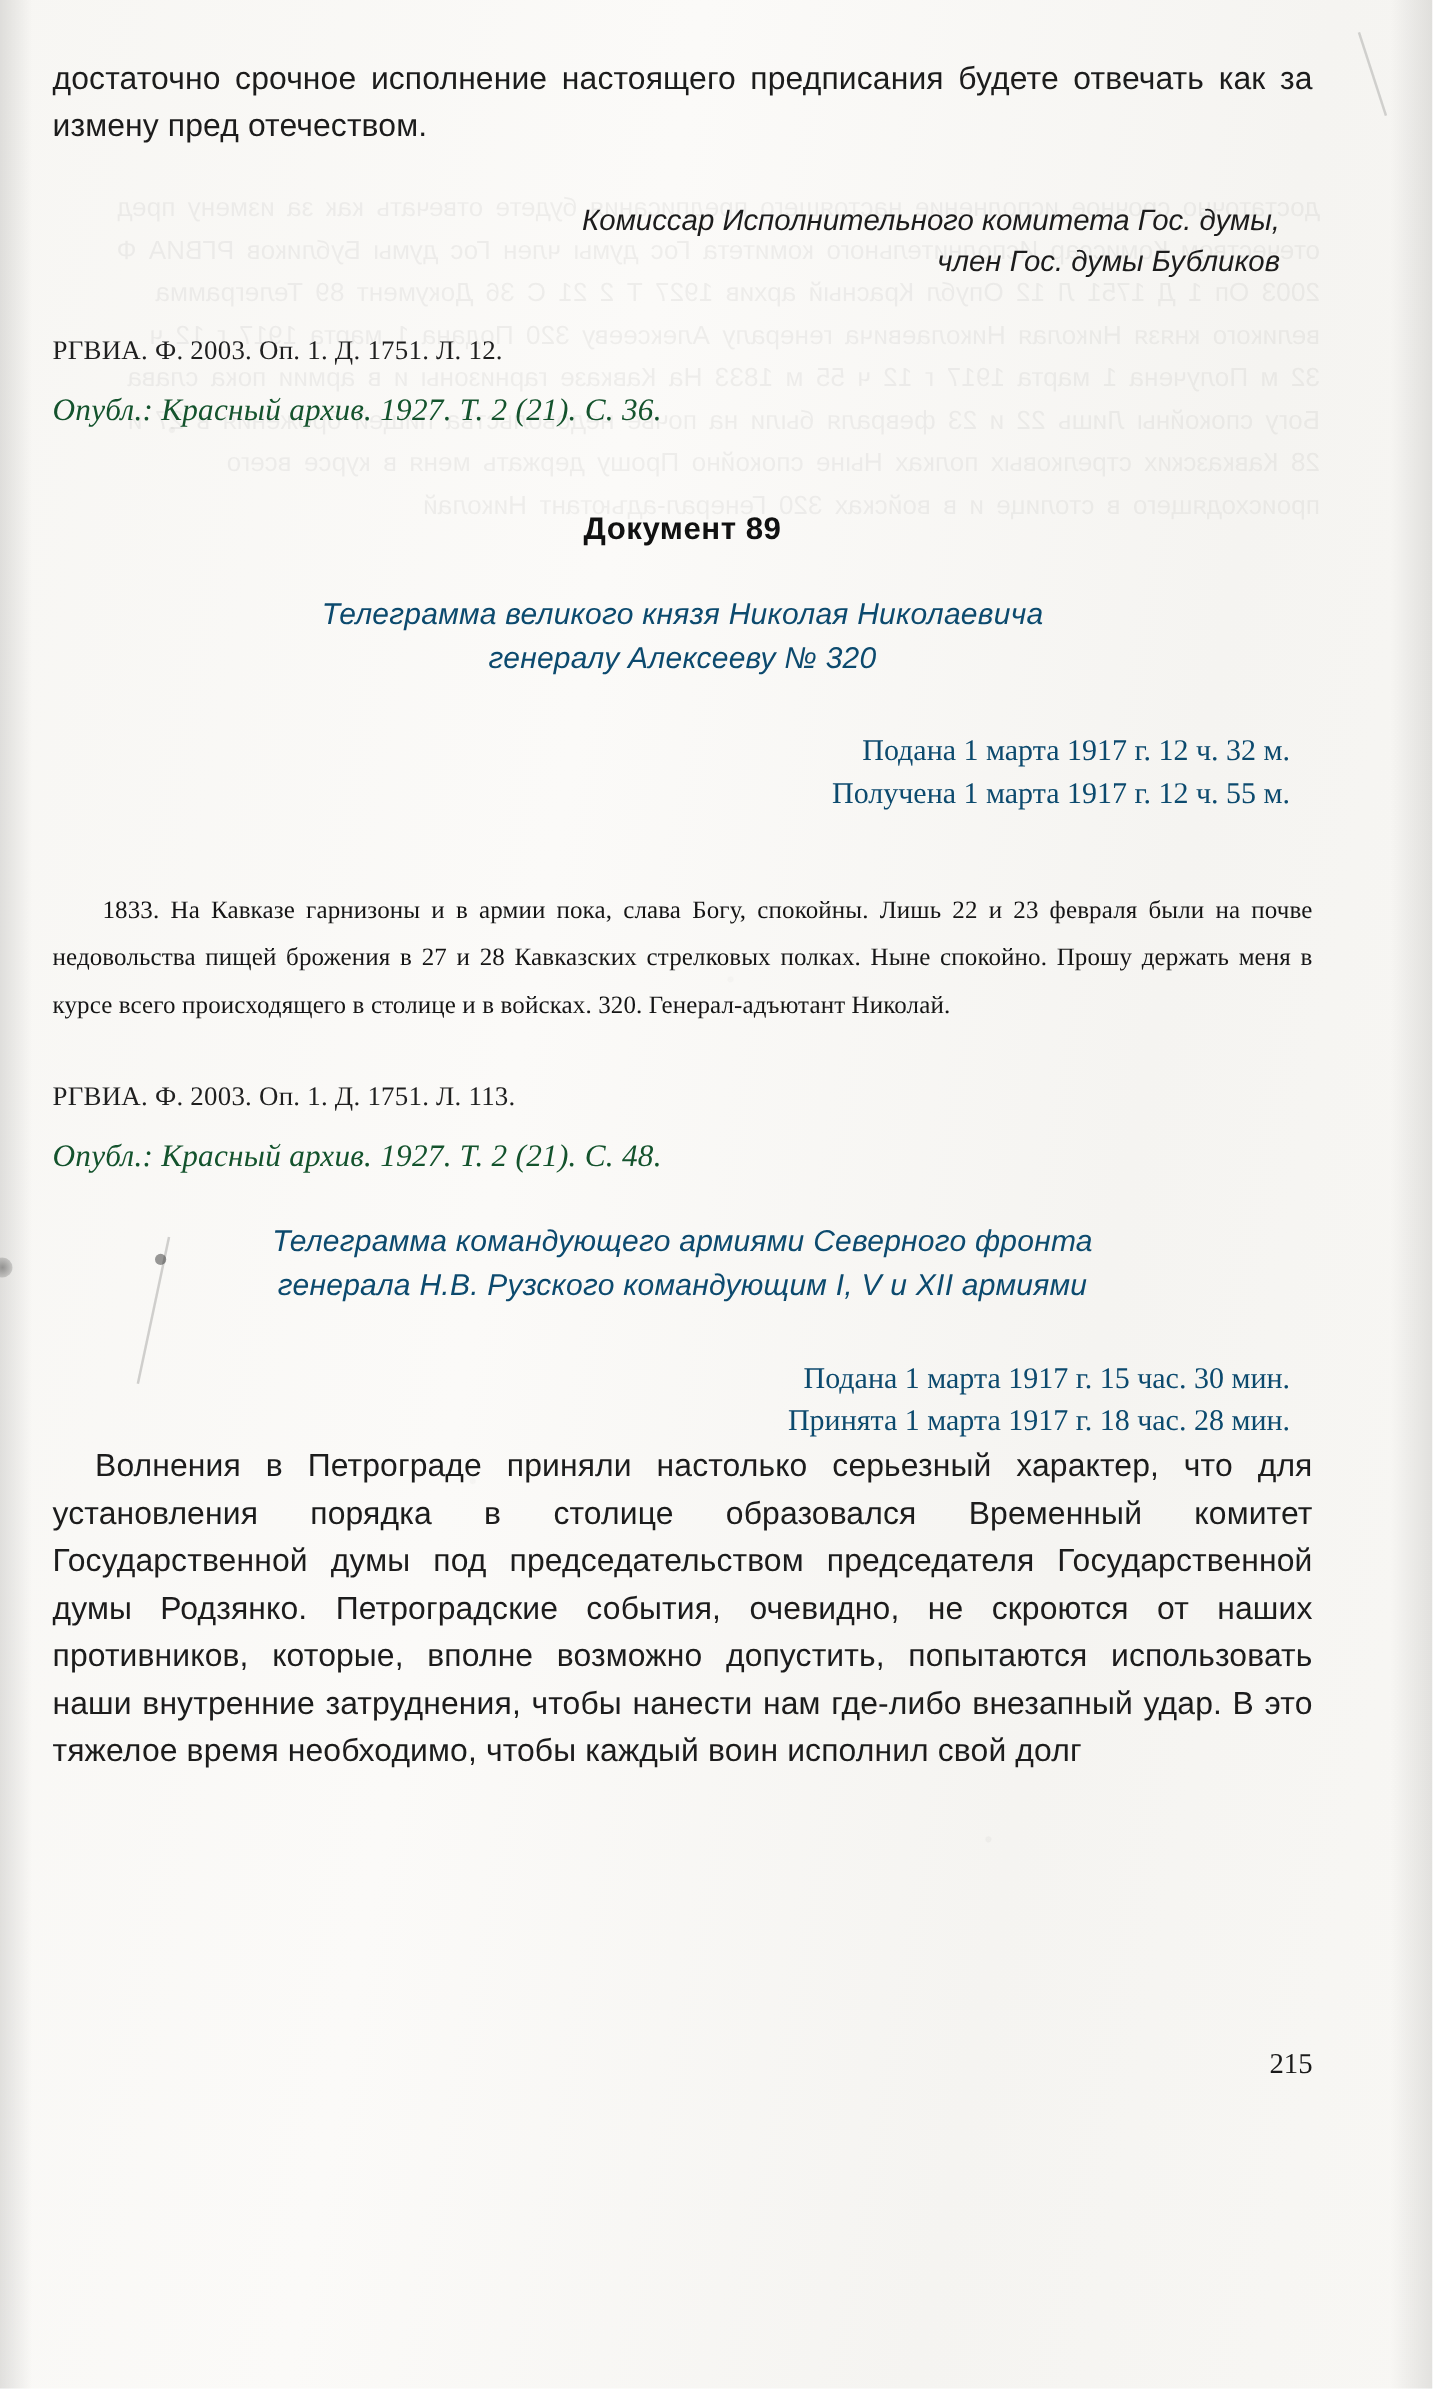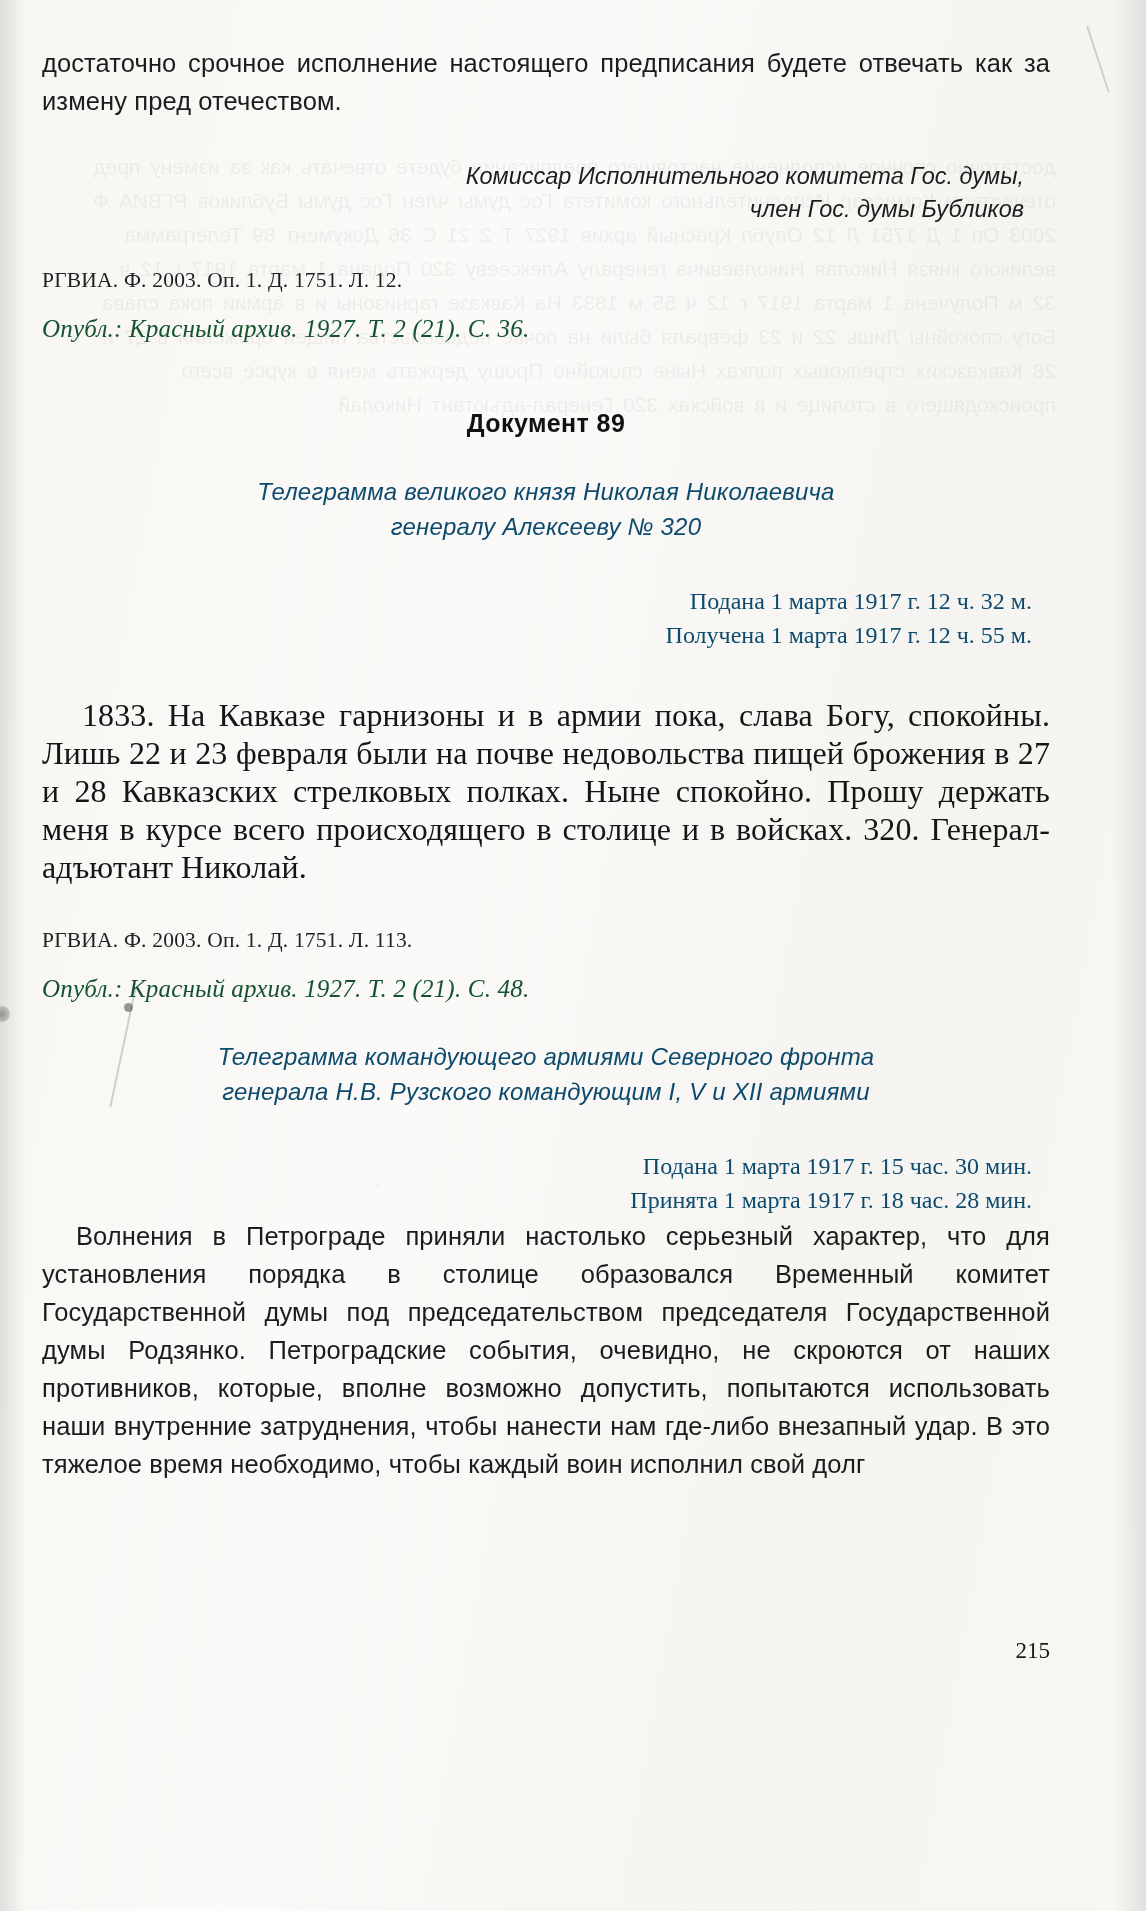--- a/index.html
+++ b/index.html
@@ -128,23 +128,23 @@
     margin-top: 40px;
     text-align: right;
     padding-right: 18px;
     font-family: "Liberation Serif", serif;
     font-size: 24px;
     line-height: 34px;
     color: #0c4a6e;
   }
 
   .telegram-body {
-    margin-top: 44px;
-    font-family: "Liberation Serif", serif;
-    font-size: 32px;
+    margin-top: 57px;
+    font-family: "Liberation Serif", serif;
+    font-size: 20px;
     line-height: 38px;
     text-align: justify;
     text-indent: 40px;
     color: #151515;
     letter-spacing: 0.1px;
   }
 
   .page-number {
     position: absolute;
     right: 96px;

